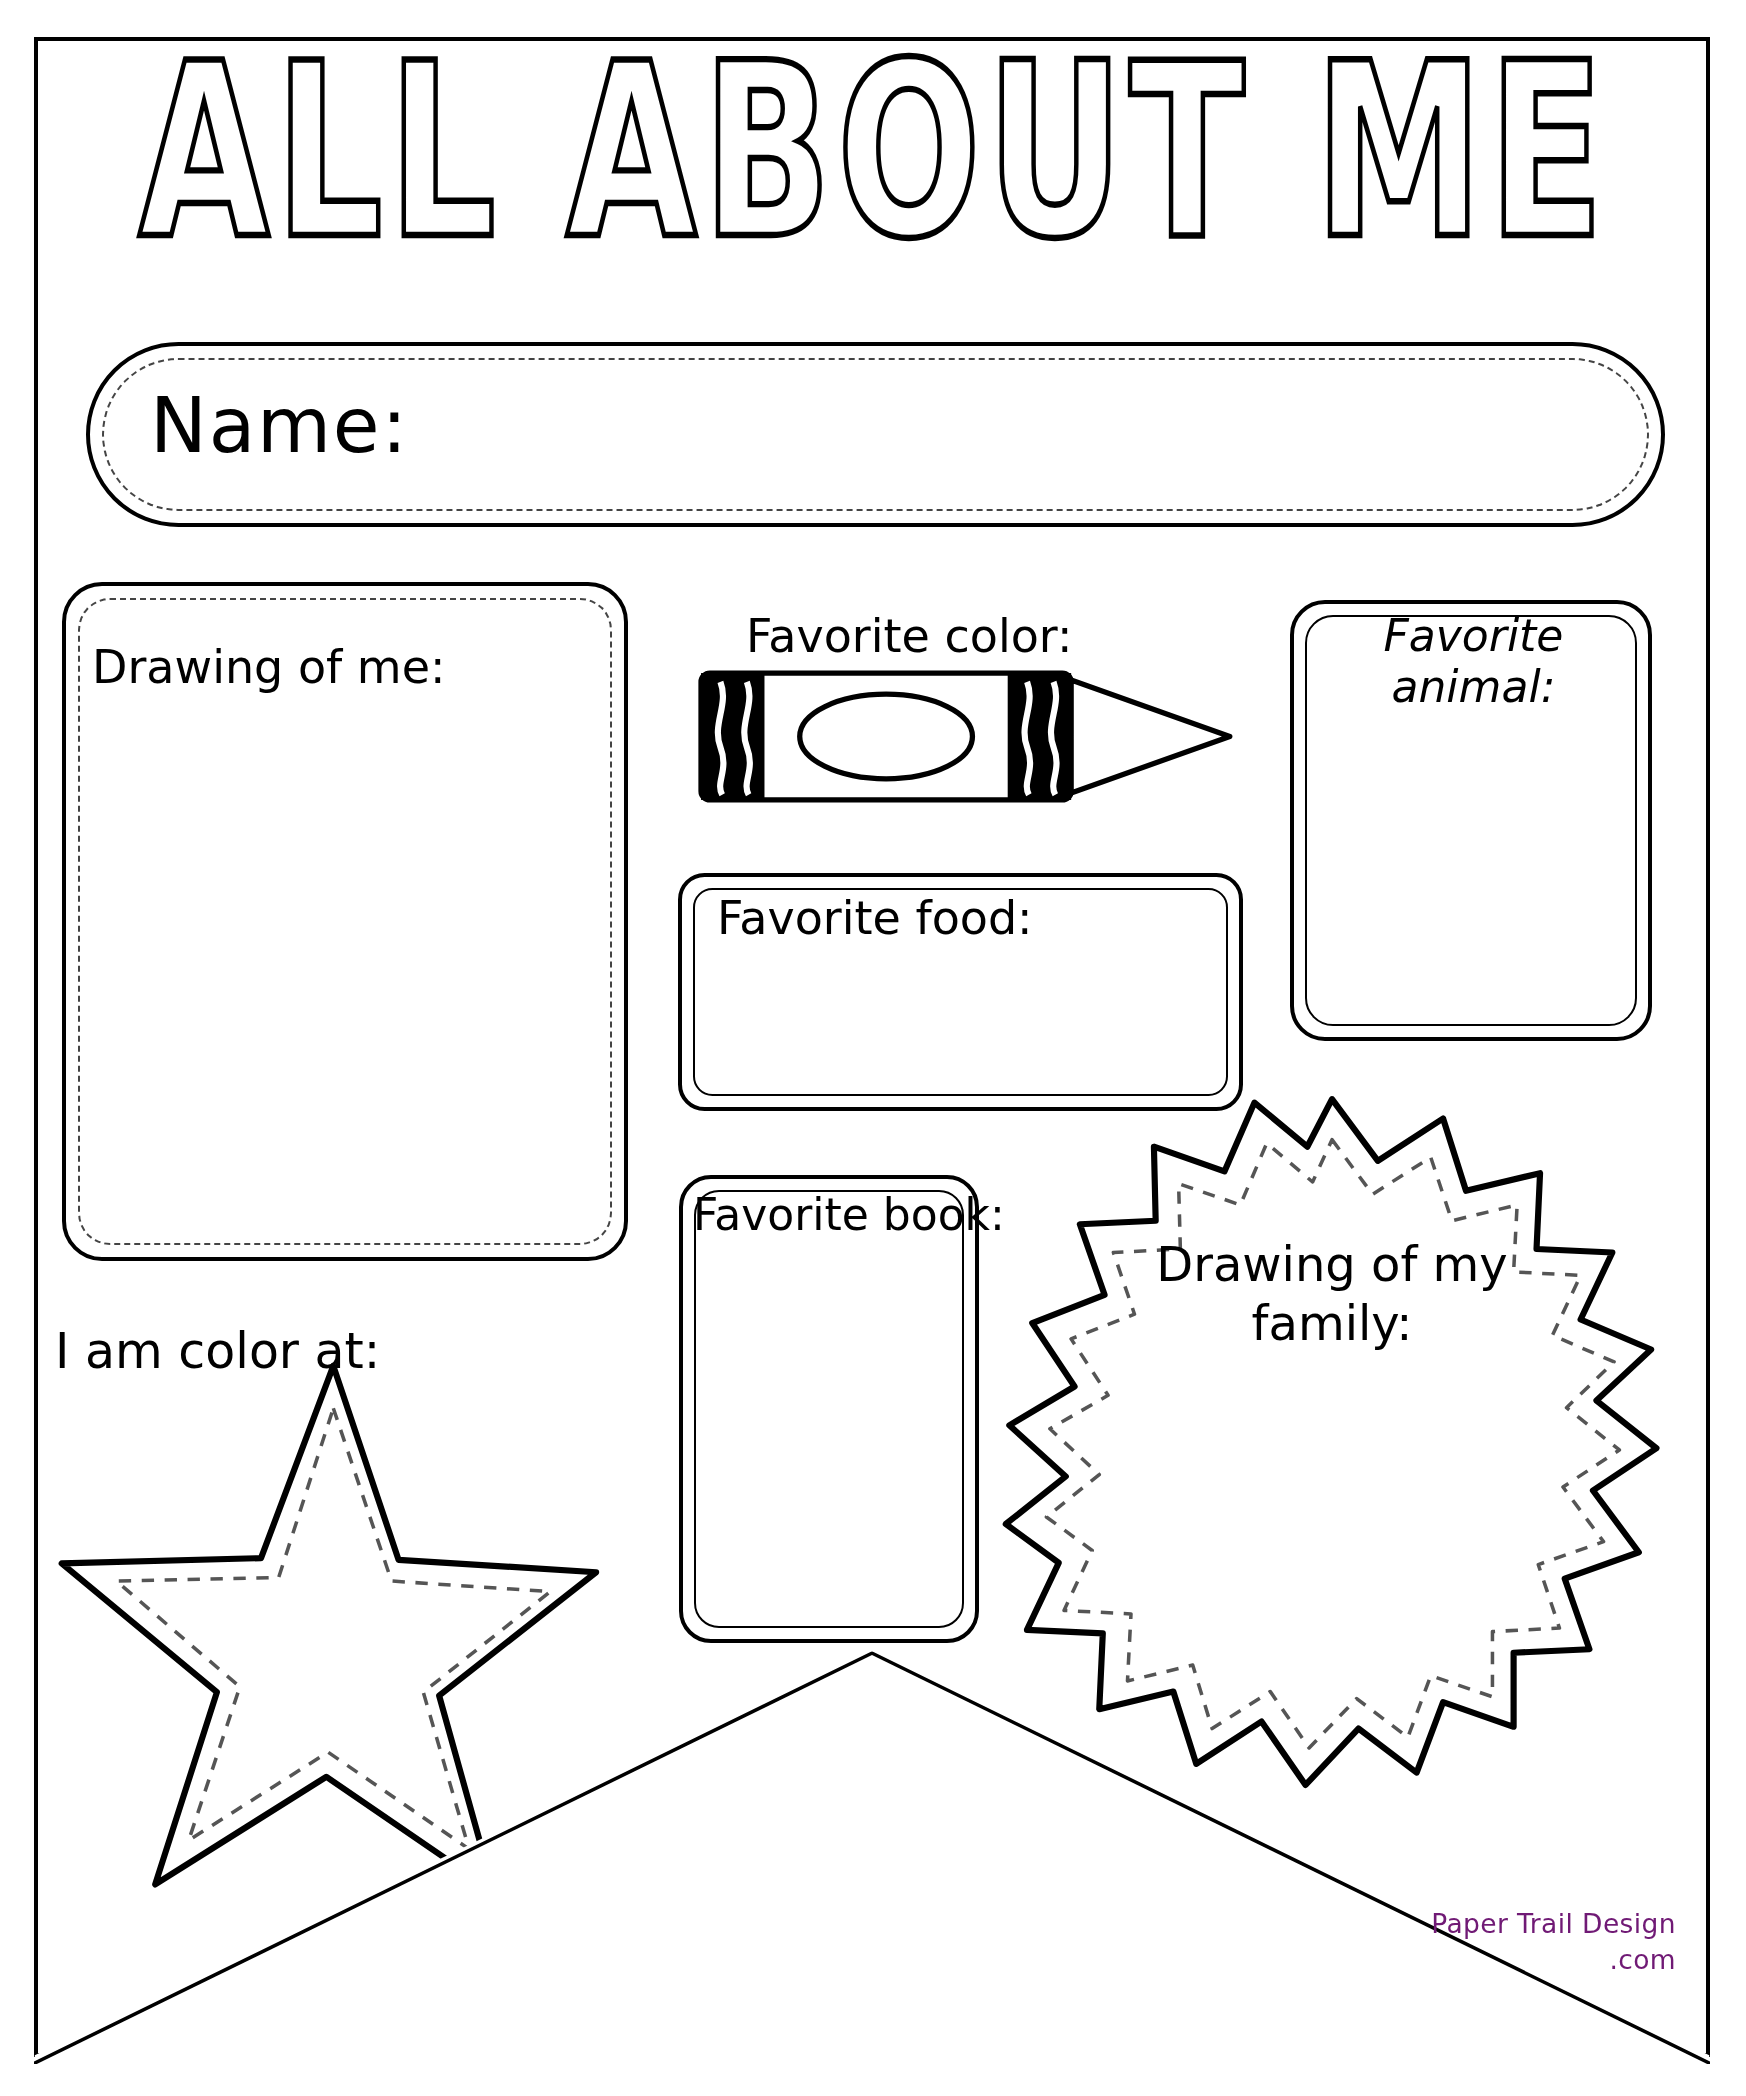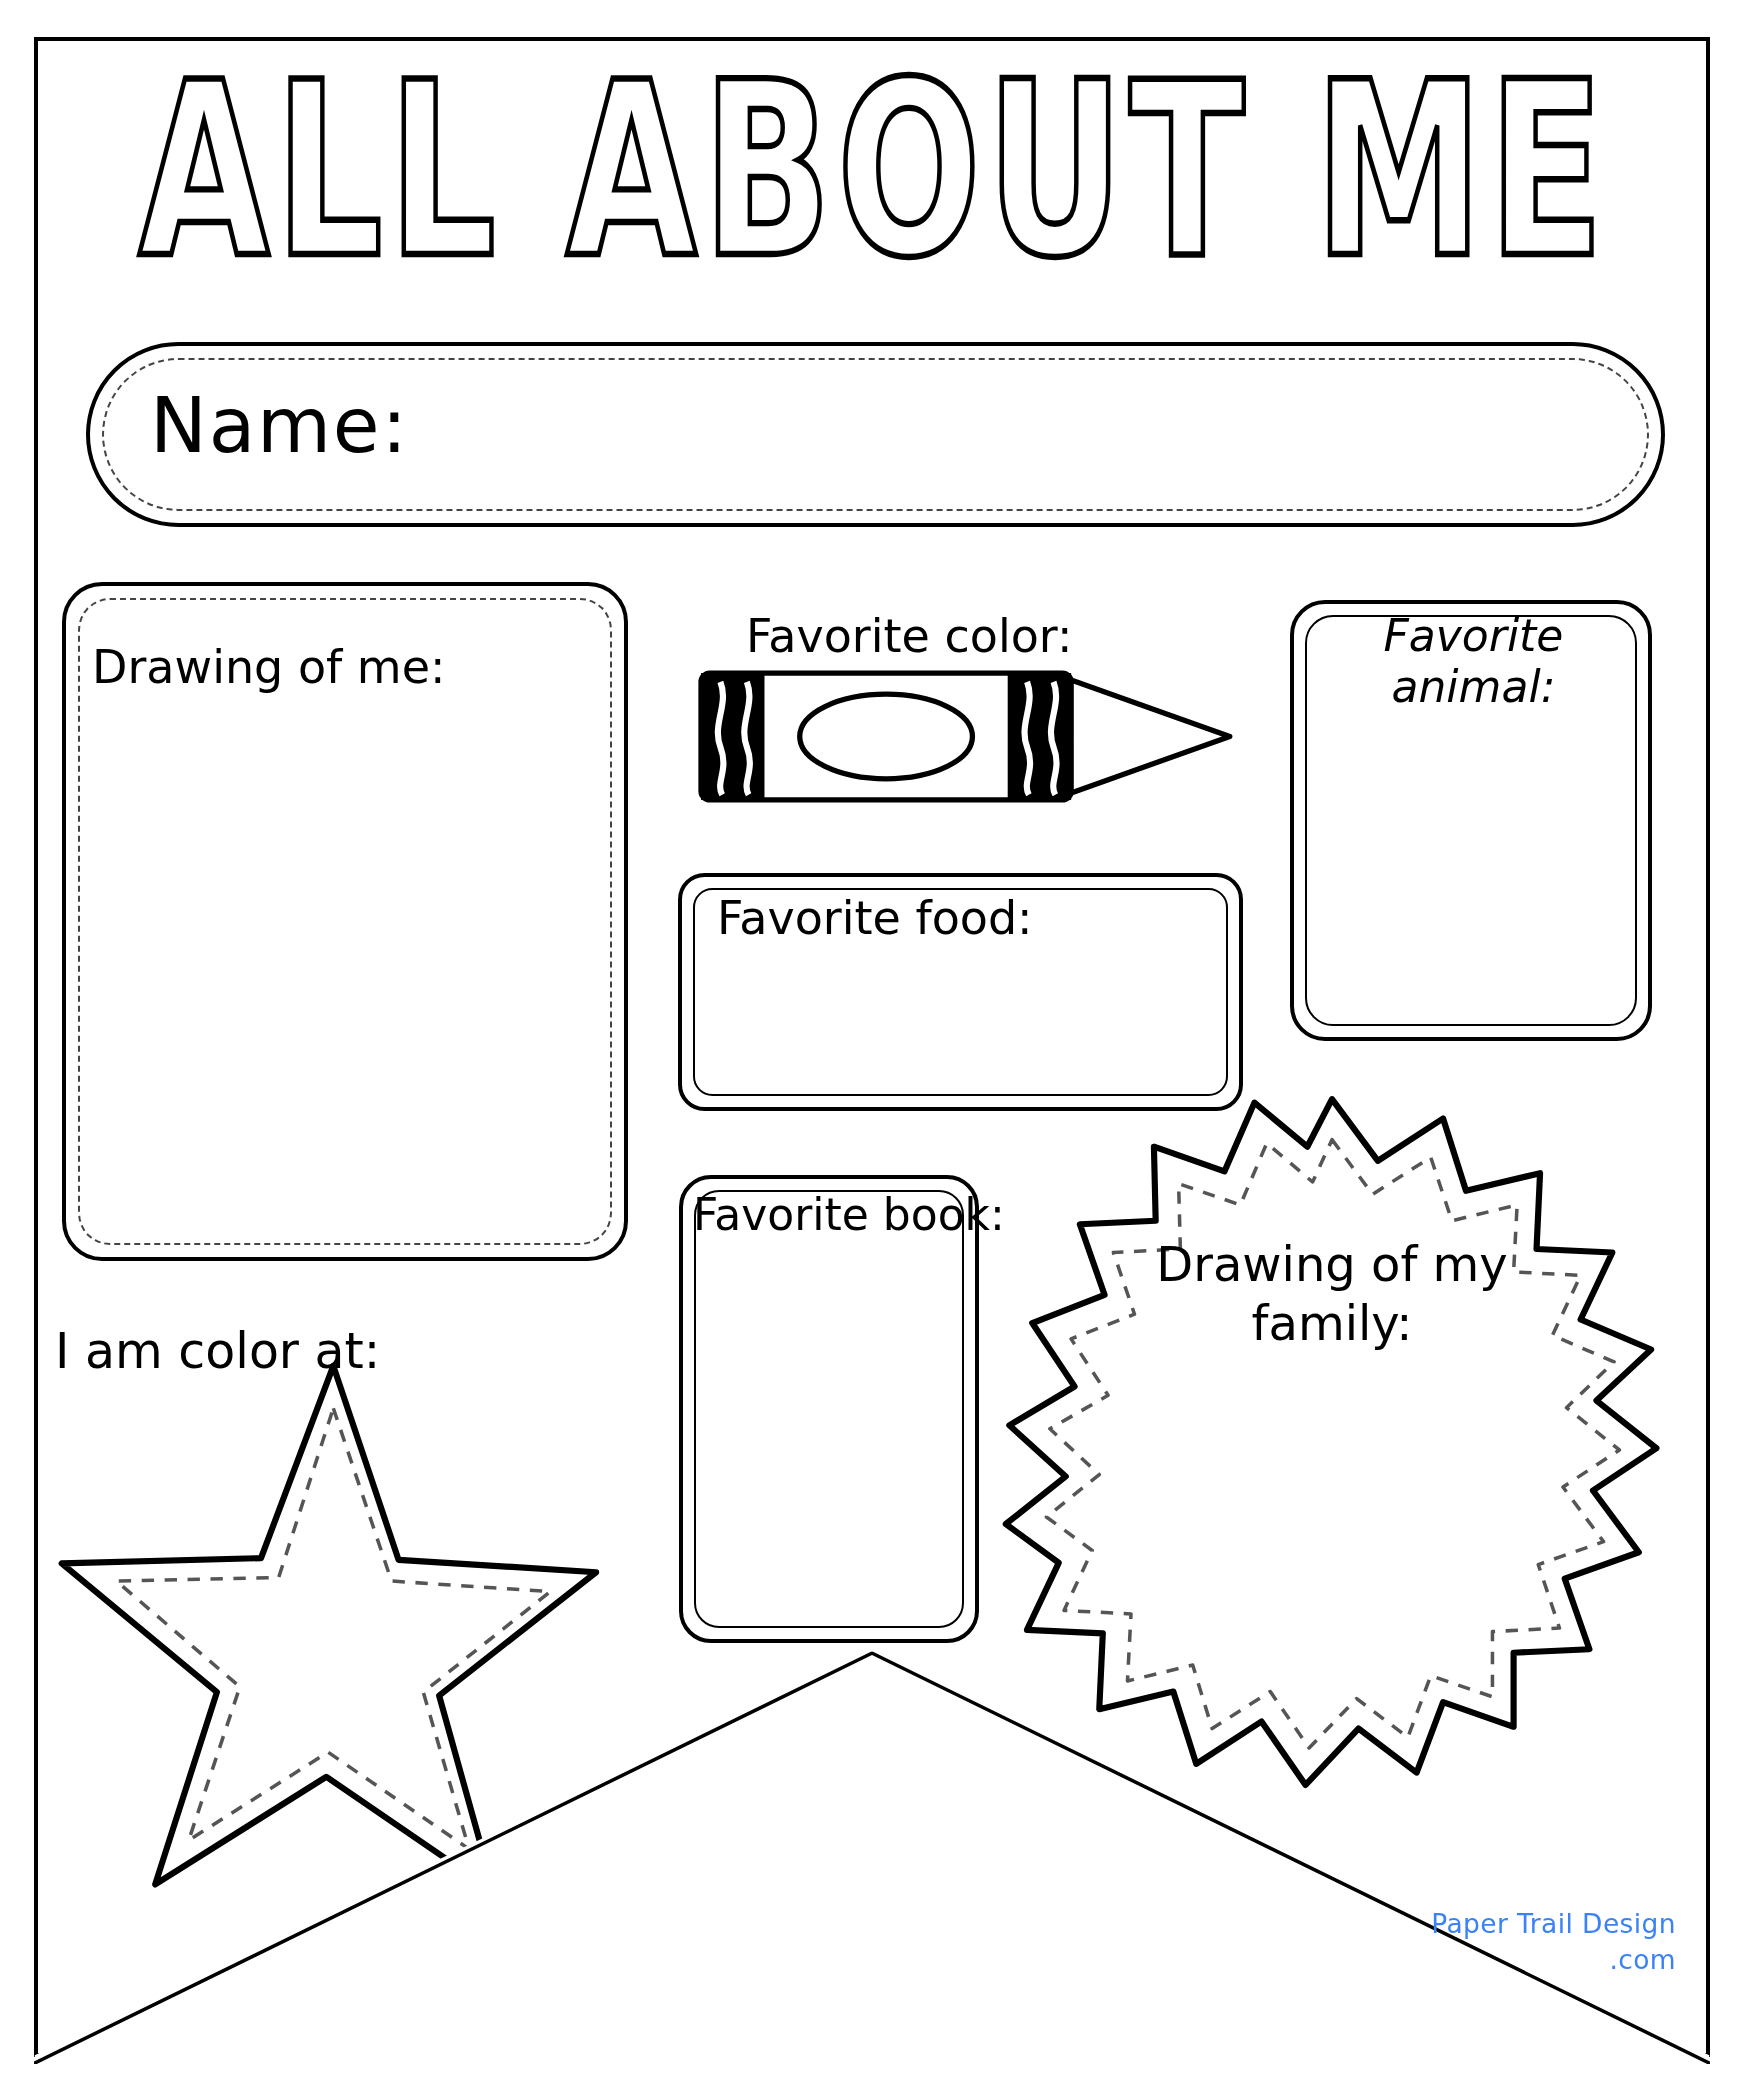--- a/index.html
+++ b/index.html
@@ -34,21 +34,21 @@
   }
 
   
   #title-wrap {
     position: absolute;
     left: 106px;
     top: 69px;
     width: 1535px;
     height: 185px;
     display: flex;
-    align-items: flex-end;
+    align-items: flex-start;
     justify-content: center;
   }
   #title-text {
     font-family: "DejaVu Sans", sans-serif;
     font-weight: bold;
     font-size: 166px;
     line-height: 1;
     letter-spacing: 5.3px;
     color: #ffffff;
     -webkit-text-stroke: 4.4px #000000;
@@ -275,21 +275,21 @@
 
   
   #watermark {
     position: absolute;
     left: 1420px;
     top: 1906px;
     width: 256px;
     text-align: right;
     font-family: "DejaVu Sans", sans-serif;
     font-size: 26.5px;
-    color: #3b82f6;
+    color: #701a75;
     letter-spacing: 0.4px;
     line-height: 1.35;
   }
   #watermark span { display: block; }
 </style>
 </head>
 <body>
 
 <div id="page">
 

